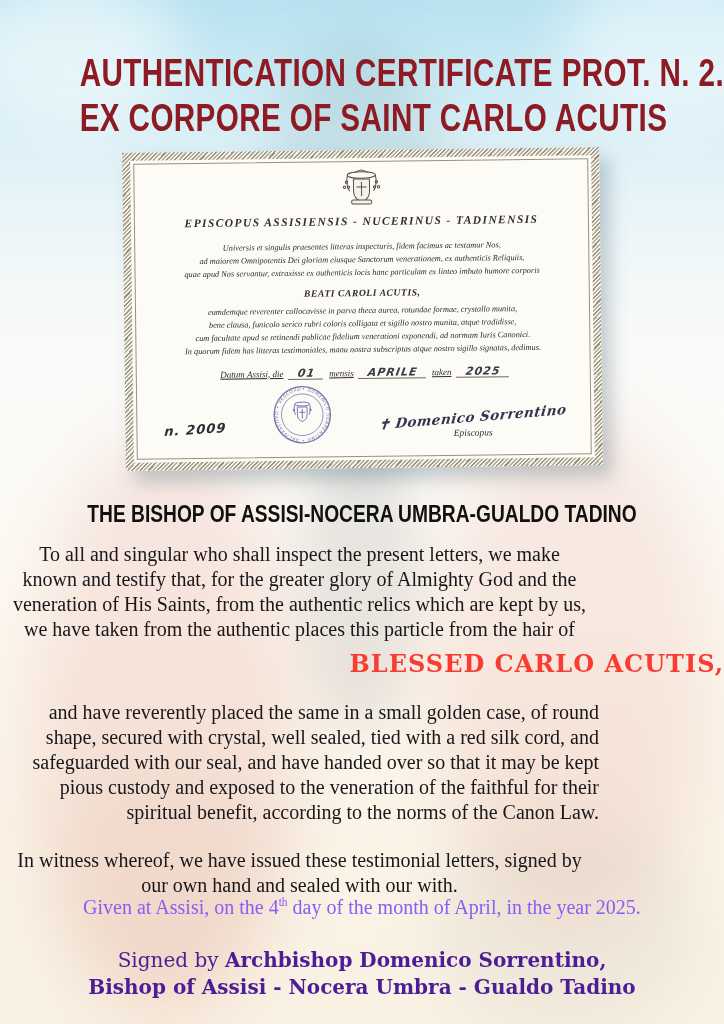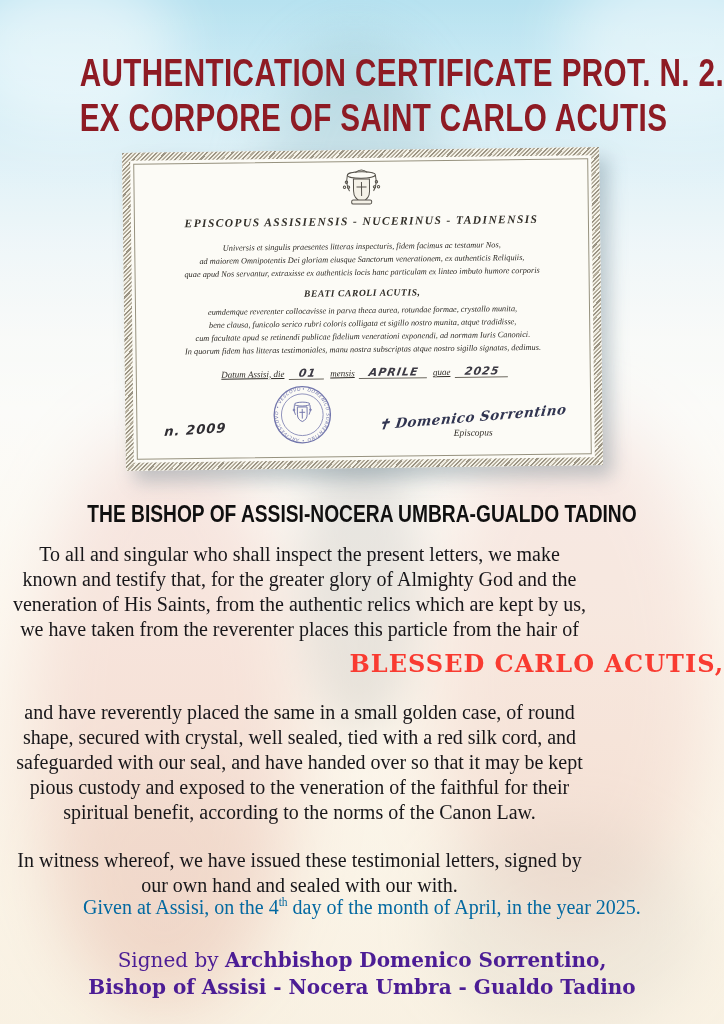--- a/index.html
+++ b/index.html
@@ -68,24 +68,24 @@
     font-family:"Liberation Sans", sans-serif;font-weight:bold;
     font-size:24px;color:#101010;transform:scaleX(0.80);white-space:nowrap;}
 
   .para{position:absolute;left:0;width:599px;text-align:center;
     font-size:20px;line-height:25px;color:#18171a;}
   .para div{white-space:nowrap;}
   #para1{top:542px;}
   .red-heading{position:absolute;top:649px;left:0;width:724px;text-align:right;
     font-family:"DejaVu Serif", serif;font-weight:bold;font-size:24px;
     color:#f93b31;letter-spacing:1px;}
-  #para2{top:700px;}
+  #para2{top:700px;text-align:right;}
   #para3{top:838px;margin-top:10px;}
   .given{position:absolute;top:896px;left:0;width:724px;text-align:center;
-    font-size:20px;color:#0369a1;white-space:nowrap;}
+    font-size:20px;color:#8b5cf6;white-space:nowrap;}
   .given sup{font-size:11.5px;}
   .signed{position:absolute;top:947px;left:0;width:724px;text-align:center;
     font-family:"DejaVu Serif", serif;font-size:20px;line-height:27px;color:#4c1d95;}
   .signed b{font-weight:bold;}
 </style>
 </head>
 <body>
 
 <div class="blob" style="left:255px;top:40px;width:200px;height:430px;background:rgba(140,185,195,0.40);filter:blur(26px);"></div>
 <div class="blob" style="left:280px;top:230px;width:170px;height:240px;background:rgba(105,135,148,0.38);filter:blur(20px);"></div>
@@ -139,21 +139,21 @@
         <div>bene clausa, funicolo serico rubri coloris colligata et sigillo nostro munita, atque tradidisse,</div>
         <div>cum facultate apud se retinendi publicae fidelium venerationi exponendi, ad normam Iuris Canonici.</div>
         <div>In quorum fidem has litteras testimoniales, manu nostra subscriptas atque nostro sigillo signatas, dedimus.</div>
       </div>
 
       <div class="datum">
         <span class="lbl">Datum Assisi, die</span>
         <span class="hand">01</span>
         <span class="lbl">mensis</span>
         <span class="hand">APRILE</span>
-        <span class="lbl">quae</span>
+        <span class="lbl">taken</span>
         <span class="hand">2025</span>
       </div>
 
       <div class="cert-bottom">
         <div class="protocol">n. 2009</div>
 
         <svg class="seal" width="62" height="62" viewBox="0 0 64 64">
           <defs>
               <path id="sealcircle" d="M32,7 a25,25 0 1,1 -0.01,0"></path>
             </defs>
@@ -182,21 +182,21 @@
 
     </div>
   </div>
 
   <div class="bishop-heading">THE BISHOP OF ASSISI-NOCERA UMBRA-GUALDO TADINO</div>
 
   <div class="para" id="para1">
     <div>To all and singular who shall inspect the present letters, we make</div>
     <div>known and testify that, for the greater glory of Almighty God and the</div>
     <div>veneration of His Saints, from the authentic relics which are kept by us,</div>
-    <div>we have taken from the reverenter places this particle from the hair of</div>
+    <div>we have taken from the authentic places this particle from the hair of</div>
   </div>
 
   <div class="red-heading">BLESSED CARLO ACUTIS,</div>
 
   <div class="para" id="para2">
     <div>and have reverently placed the same in a small golden case, of round</div>
     <div>shape, secured with crystal, well sealed, tied with a red silk cord, and</div>
     <div>safeguarded with our seal, and have handed over so that it may be kept</div>
     <div>pious custody and exposed to the veneration of the faithful for their</div>
     <div>spiritual benefit, according to the norms of the Canon Law.</div>

